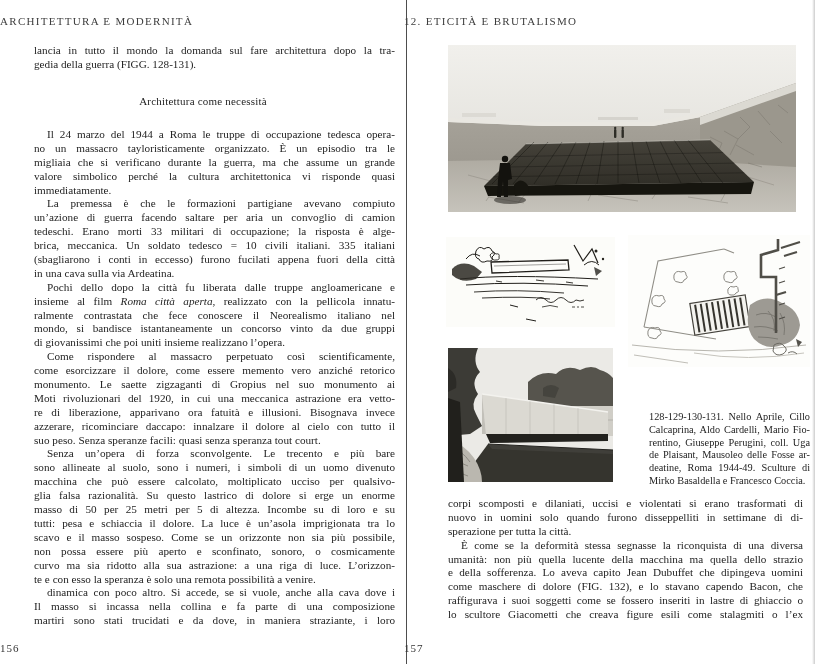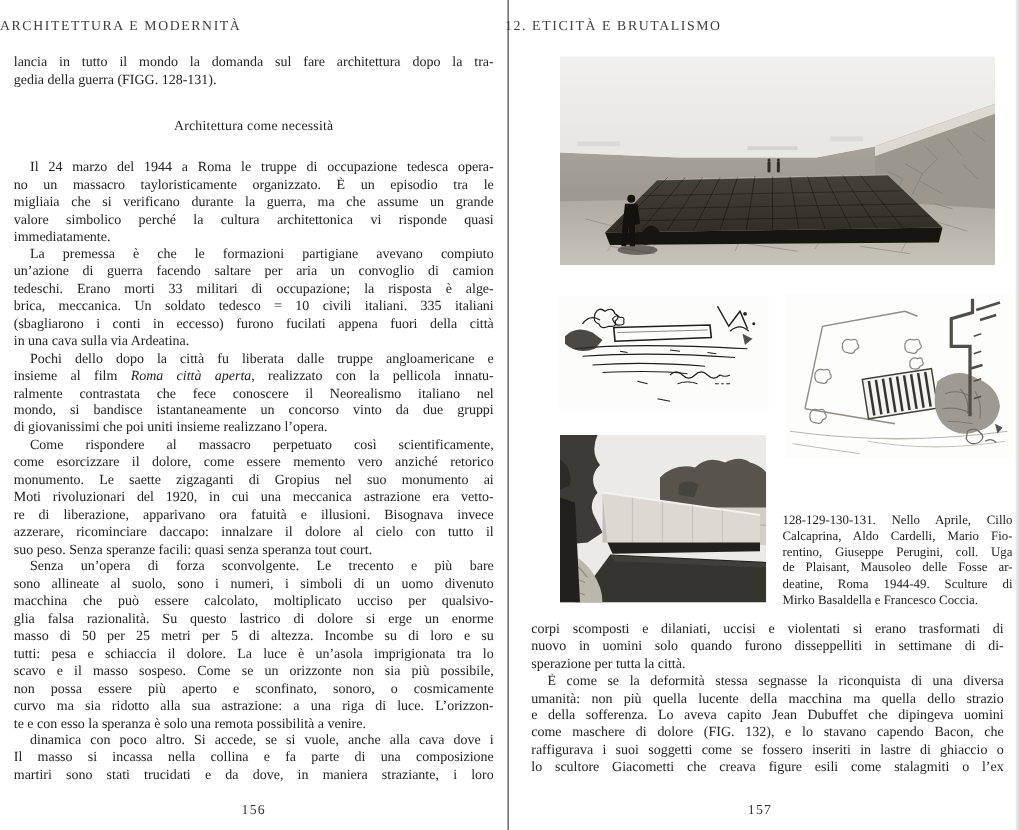--- a/index.html
+++ b/index.html
@@ -25,27 +25,27 @@
   .section-title{
     top:95px;text-align:center;font-size:11px;color:#1e1e1e;letter-spacing:.2px;
   }
   .body-text-left{top:128px;}
   .pr-body{left:21px;width:378px;top:497px;}
   .caption{left:222px;top:411px;width:184px;}
   .caption .line{height:12.8px;line-height:12.8px;font-size:10.3px;}
 
   .line{
     font-size:11.2px;line-height:13.9px;height:13.9px;overflow:hidden;
-    text-align:justify;text-align-last:justify;color:#232323;
+    text-align:justify;text-align-last:justify;color:#232323;margin-left:23px;
   }
   .line.last{text-align-last:left;}
   .paragraph .line:first-child{text-indent:13px;}
 
   .page-number{
-    position:absolute;top:642px;left:0;width:100%;text-align:center;
+    position:absolute;top:642px;left:0;width:100%;
     font-size:11px;color:#333;letter-spacing:1px;
   }
   .figure{position:absolute;}
   .figure svg{display:block;}
   i{font-style:italic;}
 </style>
 </head>
 <body>
 
 <div>

